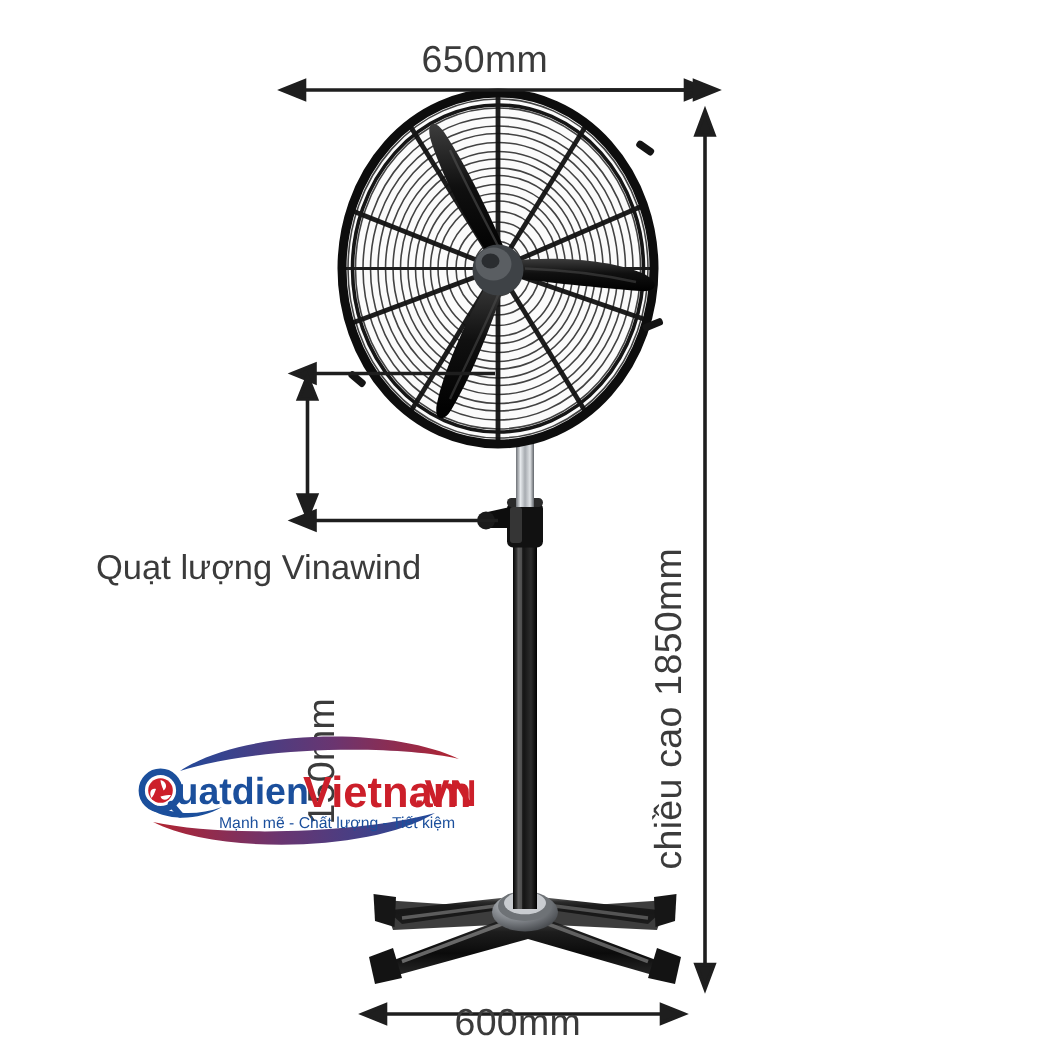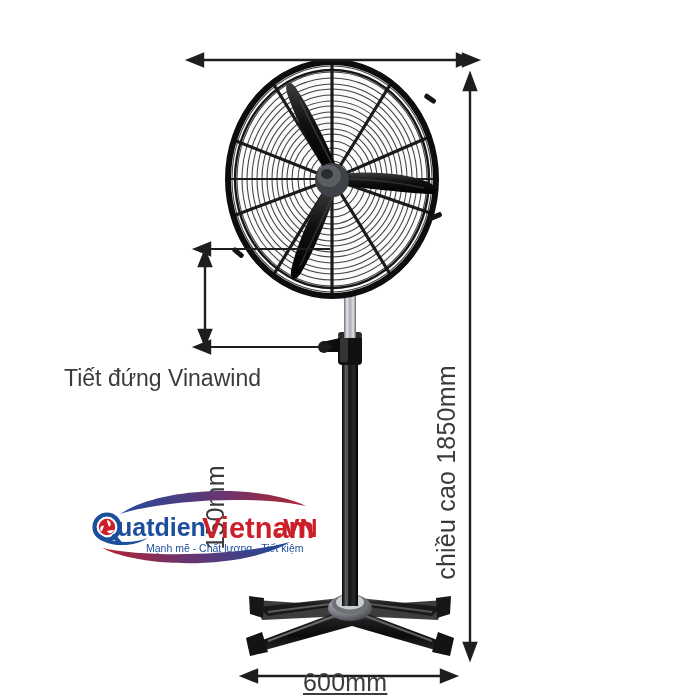--- a/index.html
+++ b/index.html
@@ -13,21 +13,21 @@
   #stage{position:absolute;left:0;top:0;width:700px;height:700px;}
   .dim-label{
     position:absolute;
     color:#3b3b3b;
     font-size:25px;
     letter-spacing:0.2px;
     white-space:nowrap;
     font-family:"Liberation Sans", sans-serif;
   }
   #label-top{left:281px;top:26px;}
-  #label-bottom{left:303px;top:668px;text-decoration:underline;}
+  #label-bottom{left:303px;top:668px;}
   #label-150{
     left:-18px;top:253px;width:130px;
     transform:rotate(-90deg);
     transform-origin:center center;
     text-align:center;
     position:absolute;
   }
   #label-150-wrap{position:absolute;left:168px;top:240px;width:34px;height:130px;}
   #label-height-wrap{position:absolute;left:428px;top:340px;width:36px;height:265px;}
   #label-height{
@@ -266,33 +266,34 @@
       </g>
 
       <g>
         <line x1="252" y1="676" x2="446" y2="676"></line>
         <polygon points="242,676 257,670 257,682"></polygon>
         <polygon points="456,676 441,670 441,682"></polygon>
       </g>
     </g>
   </svg>
 
+  <div class="dim-label" id="label-top">650mm</div>
 
   <div class="dim-label" id="label-bottom">600mm</div>
 
   <div id="label-150-wrap">
     <div class="dim-label" id="label-150">150mm</div>
   </div>
 
   <div id="label-height-wrap">
     <div class="dim-label" id="label-height">chiều cao 1850mm</div>
   </div>
 
   <div class="prod-name">
-    <div>Tiết đứng Vinawind</div>
+    <div>Quạt lượng Vinawind</div>
   </div>
 
   <div id="logo">
     <svg width="240" height="92" viewBox="0 0 240 92">
       <defs>
         <linearGradient id="swTop" x1="0" y1="0" x2="1" y2="0">
           <stop offset="0%" stop-color="#22499a"></stop>
           <stop offset="55%" stop-color="#6a3570"></stop>
           <stop offset="100%" stop-color="#b32430"></stop>
         </linearGradient>

